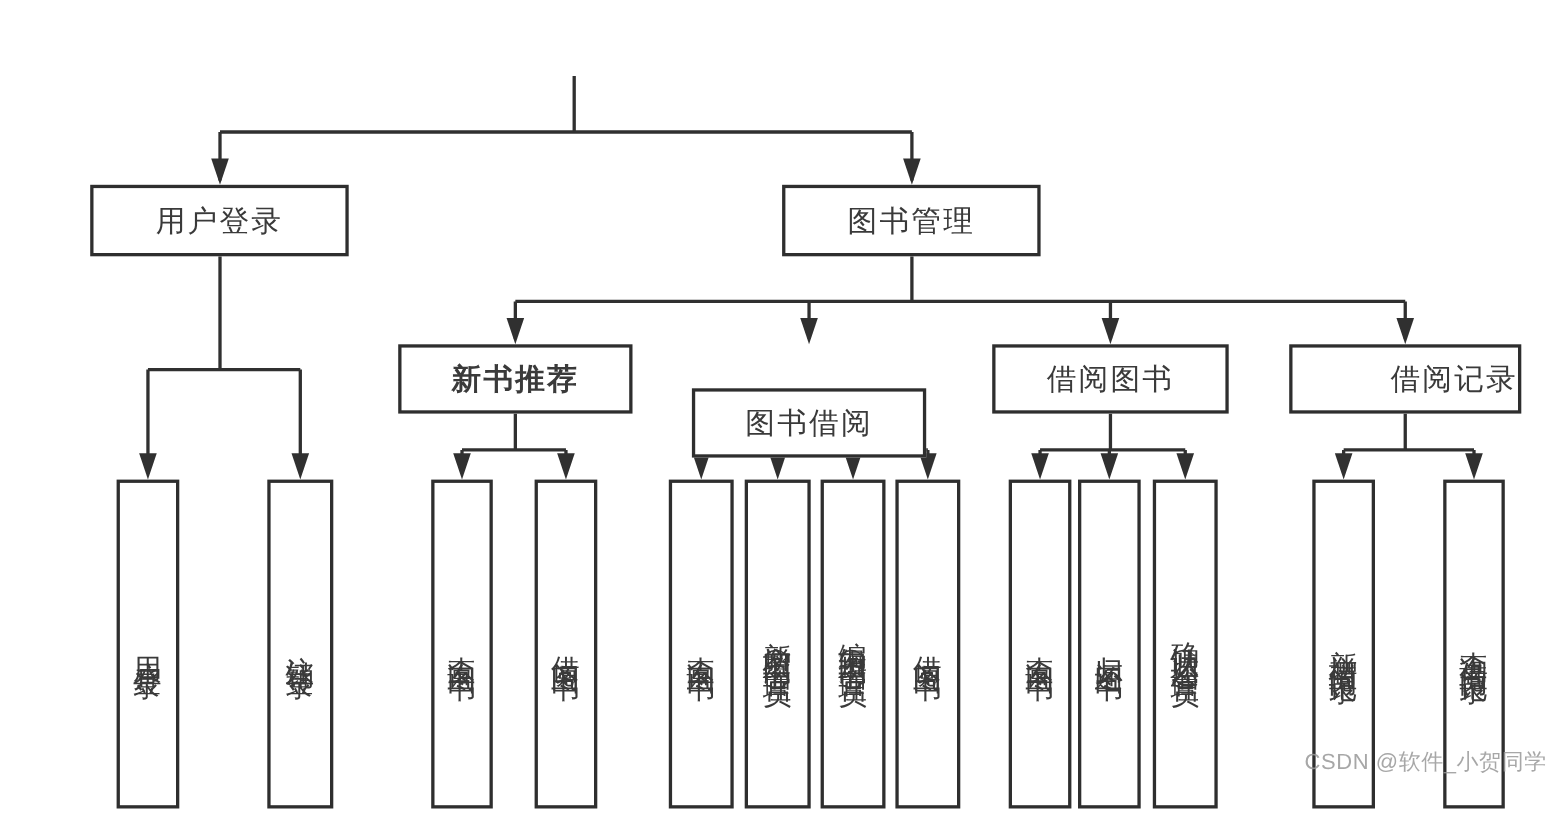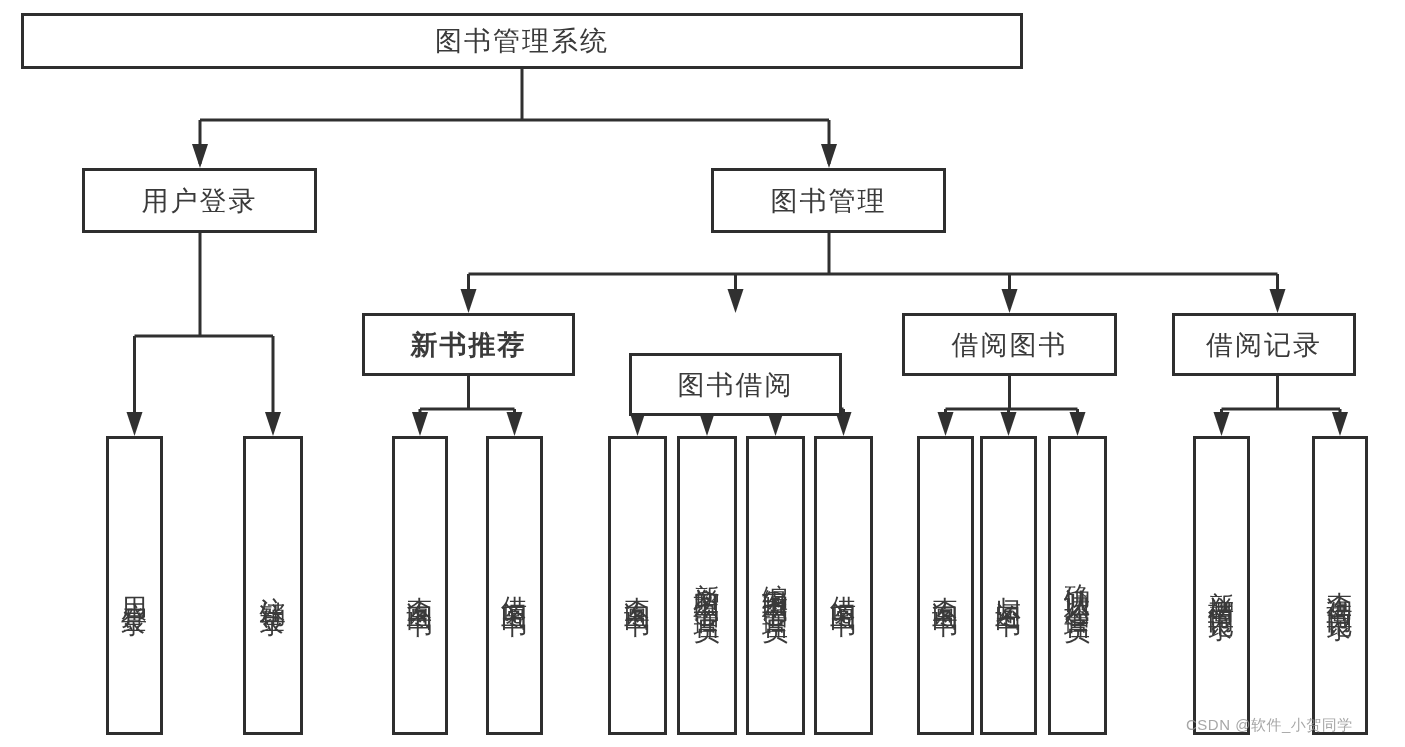--- a/index.html
+++ b/index.html
@@ -47,22 +47,22 @@
   .vtext {
     writing-mode: vertical-rl;
     text-orientation: mixed;
     letter-spacing: 5px;
     line-height: 1;
   }
 
   .watermark {
     position: absolute;
     left: 1186px;
-    top: 716px;
-    font-size: 15px;
+    top: 679px;
+    font-size: 20px;
     color: rgba(152, 152, 152, 0.85);
     letter-spacing: 0.5px;
     white-space: nowrap;
     z-index: 5;
     text-align: center;
   }
 </style>
 </head>
 <body>
 
@@ -104,41 +104,38 @@
       <polygon points="1000.5,412 1016.5,412 1008.5,436"></polygon>
       <polygon points="1069.5,412 1085.5,412 1077.5,436"></polygon>
     </g>
     <g>
       <path d="M1277.5 376 V409 M1221.5 409 H1340 M1221.5 409 V430 M1340 409 V430"></path>
       <polygon points="1213.5,412 1229.5,412 1221.5,436"></polygon>
       <polygon points="1332,412 1348,412 1340,436"></polygon>
     </g>
   </svg>
 
-  <div class="node h" style="left:21px; top:13px; width:1002px; height:56px;">
-    <span>图书管理系统</span>
-  </div>
 
   <div class="node h" style="left:82px; top:168px; width:235px; height:65px;">
     <span>用户登录</span>
   </div>
   <div class="node h" style="left:711px; top:168px; width:235px; height:65px;">
     <span>图书管理</span>
   </div>
 
   <div class="node h" style="left:362px; top:313px; width:213px; height:63px;font-weight:bold;">
     <span>新书推荐</span>
   </div>
   <div class="node h" style="left:629px; top:313px; width:213px; height:63px;margin-top:40px;">
     <span>图书借阅</span>
   </div>
   <div class="node h" style="left:902px; top:313px; width:215px; height:63px;">
     <span>借阅图书</span>
   </div>
-  <div class="node h" style="left:1172px; top:313px; width:184px; height:63px;">
+  <div class="node h" style="left:1172px; top:313px; width:211px; height:63px;justify-content:flex-end;">
     <span>借阅记录</span>
   </div>
 
   <div class="node v" style="left:106px; top:436px; width:57px; height:299px;">
     <span class="vtext">用户登录</span>
   </div>
   <div class="node v" style="left:243px; top:436px; width:60px; height:299px;">
     <span class="vtext">注销登录</span>
   </div>
 

